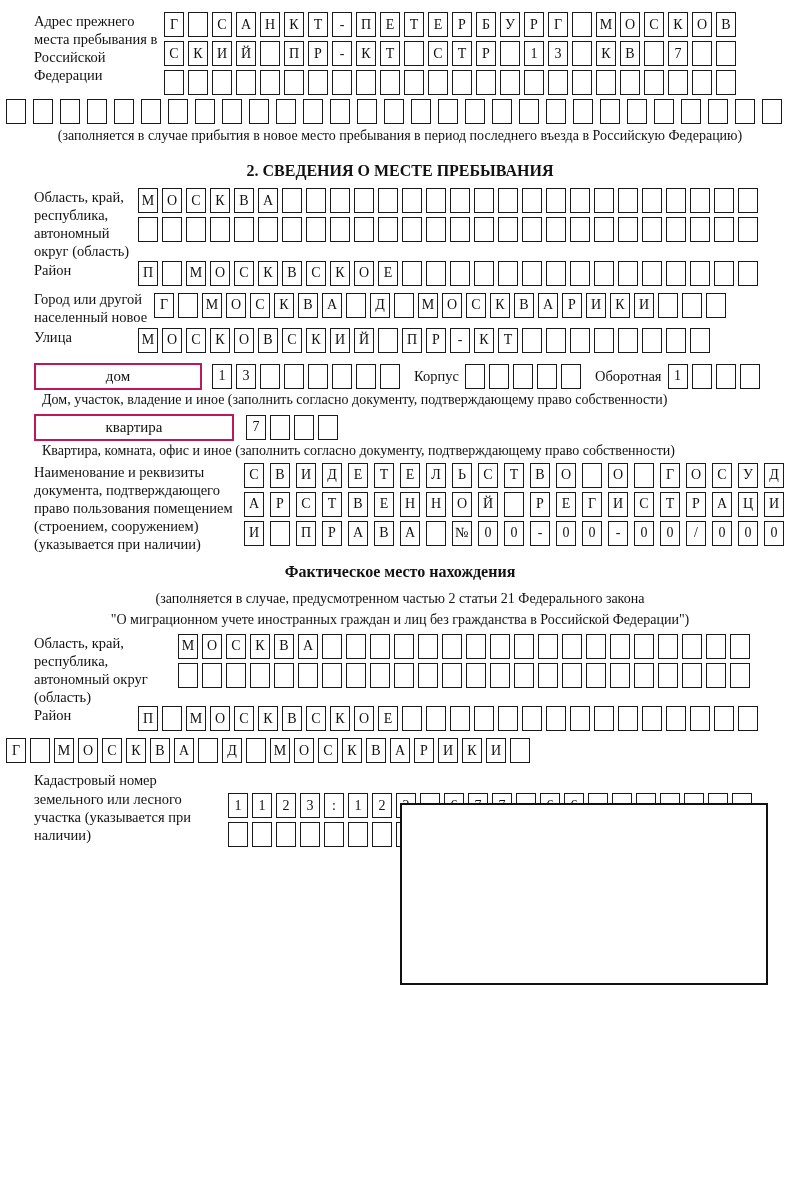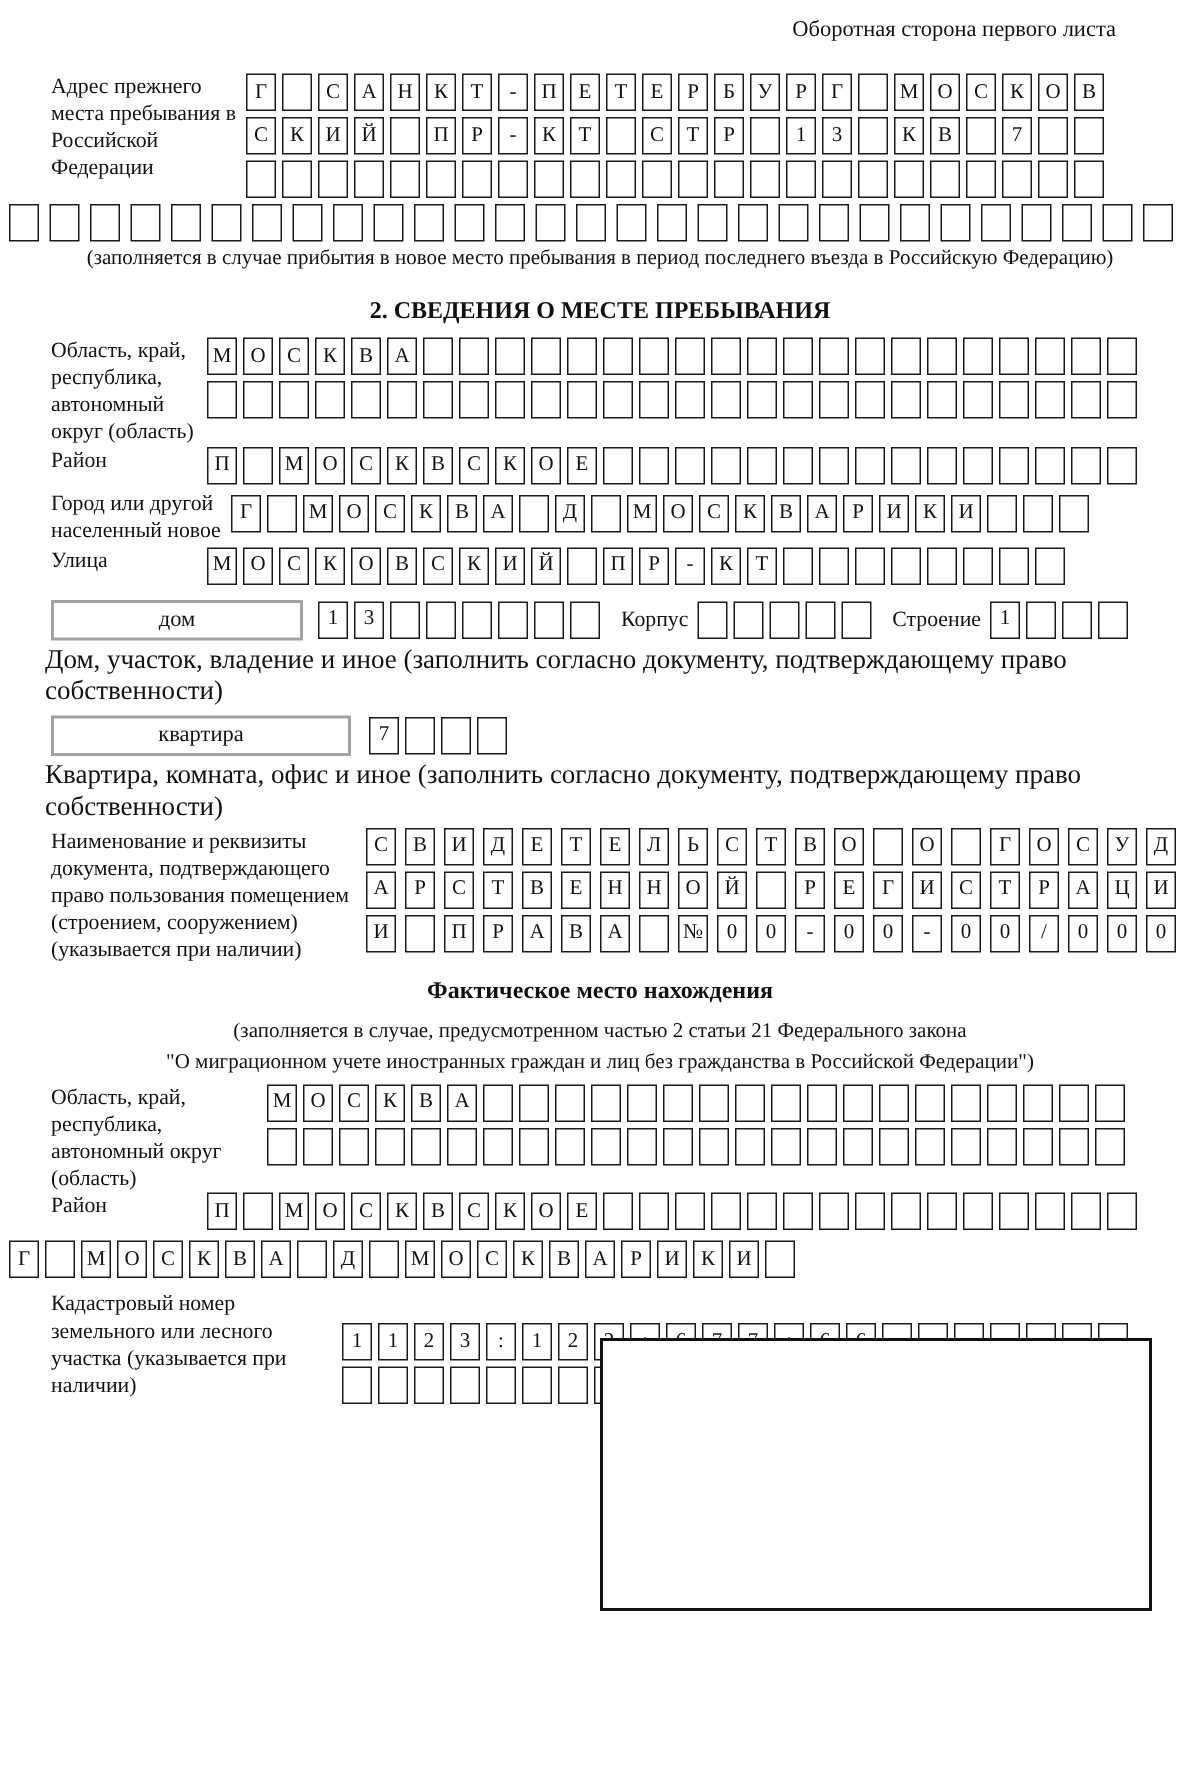--- a/index.html
+++ b/index.html
@@ -27,55 +27,54 @@
 
   .lblA { width:158px; }
   .lblB { width:148px; }
   .lblC { width:132px; }
   .lblDoc { width:238px; }
   .lblKad { width:222px; }
   .lblCity2 { width:222px; }
   .lblReg2 { width:172px; }
 
   .inline-box {
-    border:2px solid #a3a3a3; height:27px; display:inline-flex;
+    border:2px solid #be185d; height:27px; display:inline-flex;
     align-items:center; justify-content:center; font-size:15px; flex:0 0 auto;
   }
   .house-row { display:flex; align-items:center; margin:6px 0 2px 0; }
   .house-row .cells { margin-bottom:0; }
   .house-box { width:168px; margin-left:28px; }
   .apt-box { width:200px; margin-left:28px; }
   .unit-lbl { padding:0 6px 0 14px; }
 
   .chk-row { display:flex; align-items:center; margin:6px 0 0 28px; }
   .chk-box {
     width:21px; height:26px; border:1.7px solid #1a1a1a; display:inline-flex;
     align-items:center; justify-content:center; font-size:15px; margin:0 10px 0 16px; flex:0 0 auto;
   }
   .chk-note { margin:2px 0 6px 0; width:560px; text-align:center; font-size:14px; }
 
-  .mini-note { font-size:18px; margin:0 0 4px 24px; }
+  .mini-note { font-size:14px; margin:0 0 4px 36px; }
 
   .bottom { position:relative; height:300px; margin-top:4px; }
   .stamp-box {
     position:absolute; left:394px; top:32px; width:368px; height:182px;
     border:2px solid #111; background:#fff;
   }
   .stamp-caption {
     position:absolute; left:370px; top:220px; width:416px;
     text-align:center; font-size:14px; line-height:1.35;
   }
   .note-2line { line-height:1.45; }
 </style>
 </head>
 <body>
 
 <div class="sheet">
 
-  <div class="header-note">Оборотная сторона первого листа</div>
 
   <div class="row">
     <div class="lbl lblA">Адрес прежнего места пребывания в Российской Федерации</div>
     <div>
       <div class="cells">
           <span class="cell">Г</span>
           <span class="cell"></span>
           <span class="cell">С</span>
           <span class="cell">А</span>
           <span class="cell">Н</span>
@@ -357,21 +356,21 @@
         <span class="cell"></span>
       </div>
     <div class="unit-lbl">Корпус</div>
     <div class="cells">
         <span class="cell"></span>
         <span class="cell"></span>
         <span class="cell"></span>
         <span class="cell"></span>
         <span class="cell"></span>
       </div>
-    <div class="unit-lbl">Строение</div>
+    <div class="unit-lbl">Оборотная</div>
     <div class="cells">
         <span class="cell">1</span>
         <span class="cell"></span>
         <span class="cell"></span>
         <span class="cell"></span>
       </div>
   </div>
   <div class="mini-note">Дом, участок, владение и иное (заполнить согласно документу, подтверждающему право собственности)</div>
 
   <div class="house-row">

